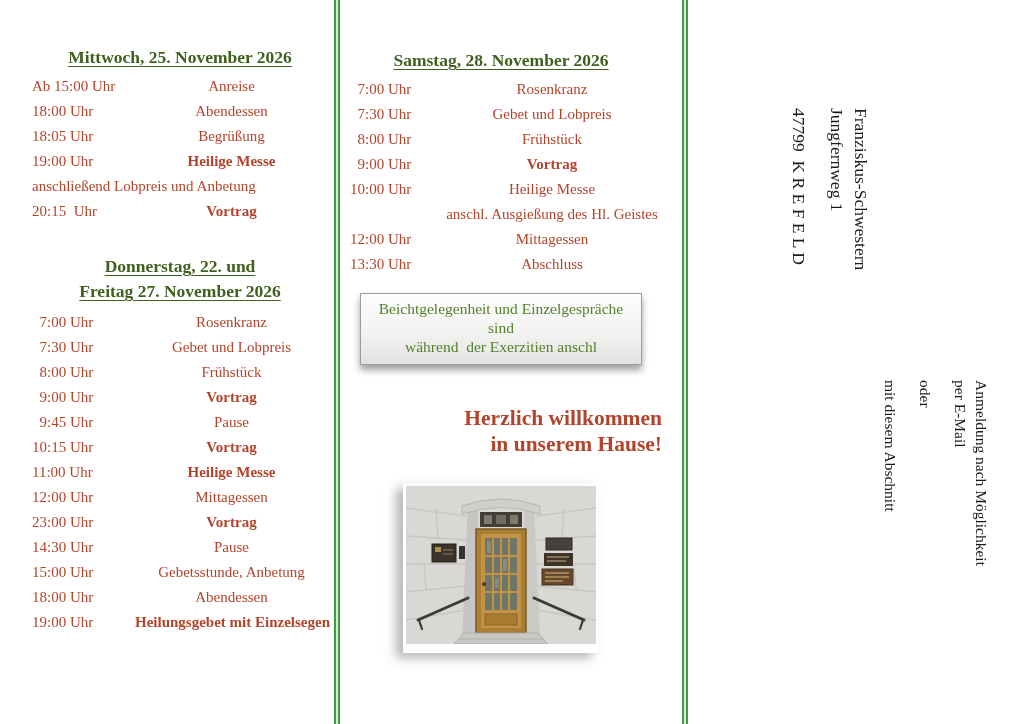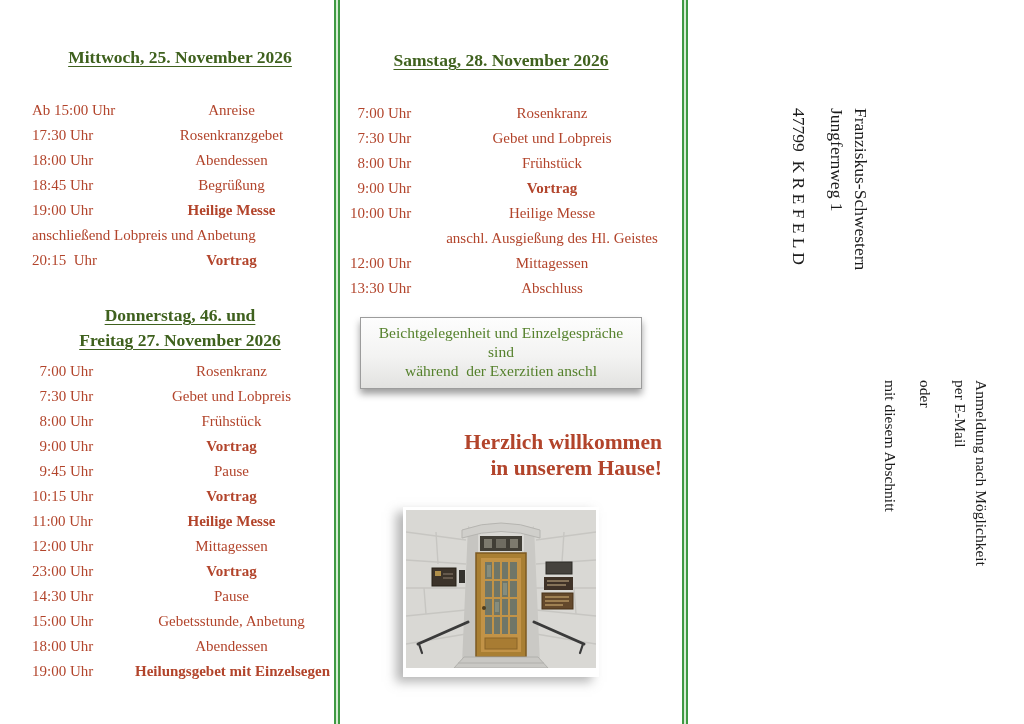--- a/index.html
+++ b/index.html
@@ -24,21 +24,21 @@
   .divider.d2 { left: 682px; }
 
   
   .col-left { position: absolute; left: 32px;  top: 45px; width: 296px; }
   .col-mid  { position: absolute; left: 340px; top: 48px; width: 322px; }
 
   
   .sec-heading { text-align: center; color: var(--heading-green, #3f611e); font-weight: bold; font-size: 17.5px; }
   .sec-heading .heading-line { text-decoration: underline; text-underline-offset: 3px; line-height: 25px; white-space: pre; }
   .section + .section .sec-heading { margin-top: 30px; }
-  .sec-rows { margin-top: 28px; }
+  .sec-rows { margin-top: 4px; }
   .section + .section .sec-rows { margin-top: 6px; }
   .row { display: flex; font-size: 15px; line-height: 25px; color: var(--body-red, #b2442b); }
   .row .time { flex: 0 0 103px; white-space: pre; }
   .col-mid .row { padding-left: 10px; }
   .col-mid .row .time { flex: 0 0 92px; }
   .row .label { flex: 1; white-space: pre; text-align: center; }
   .row .label.bold { font-weight: bold; }
   .row.full { display: block; white-space: pre; }
 
   
@@ -87,45 +87,41 @@
     <div class="section">
       <div class="sec-heading">
           <div class="heading-line">Mittwoch, 25. November 2026</div>
         </div>
       <div class="sec-rows">
           <div class="row">
             <span class="time">Ab 15:00 Uhr</span>
             <span class="label">Anreise</span>
           </div>
           <div class="row">
-            <span class="time">17:30 Uhr</span>
-            <span class="label">Rosenkranzgebet</span>
-          </div>
-          <div class="row">
             <span class="time">18:00 Uhr</span>
             <span class="label">Abendessen</span>
           </div>
           <div class="row">
-            <span class="time">18:45 Uhr</span>
+            <span class="time">18:05 Uhr</span>
             <span class="label">Begrüßung</span>
           </div>
           <div class="row">
             <span class="time">19:00 Uhr</span>
             <span class="label bold">Heilige Messe</span>
           </div>
           <div class="row full">anschließend Lobpreis und Anbetung</div>
           <div class="row">
             <span class="time">20:15  Uhr</span>
             <span class="label bold">Vortrag</span>
           </div>
         </div>
     </div>
     <div class="section">
       <div class="sec-heading">
-          <div class="heading-line">Donnerstag, 46. und</div>
+          <div class="heading-line">Donnerstag, 22. und</div>
           <div class="heading-line">Freitag 27. November 2026</div>
         </div>
       <div class="sec-rows">
           <div class="row">
             <span class="time"> 7:00 Uhr</span>
             <span class="label">Rosenkranz</span>
           </div>
           <div class="row">
             <span class="time"> 7:30 Uhr</span>
             <span class="label">Gebet und Lobpreis</span>

